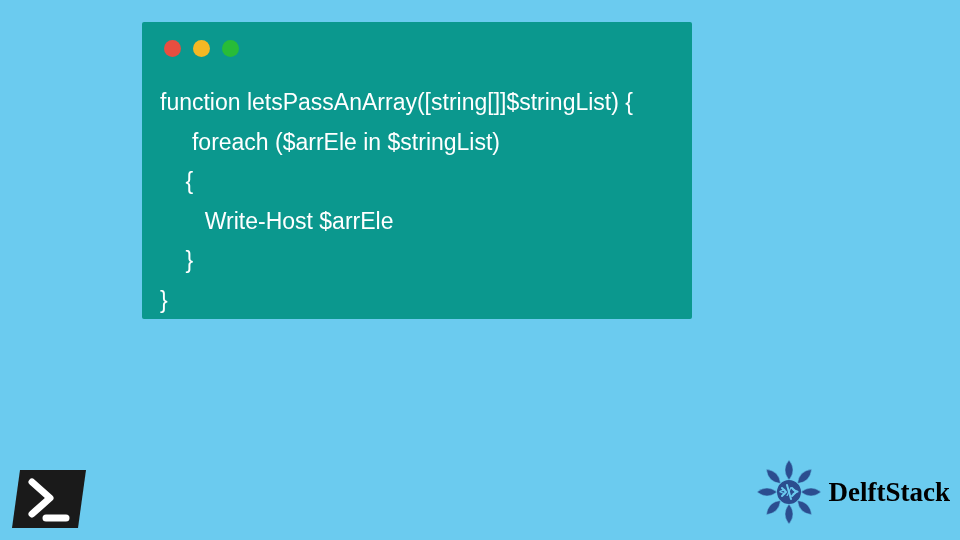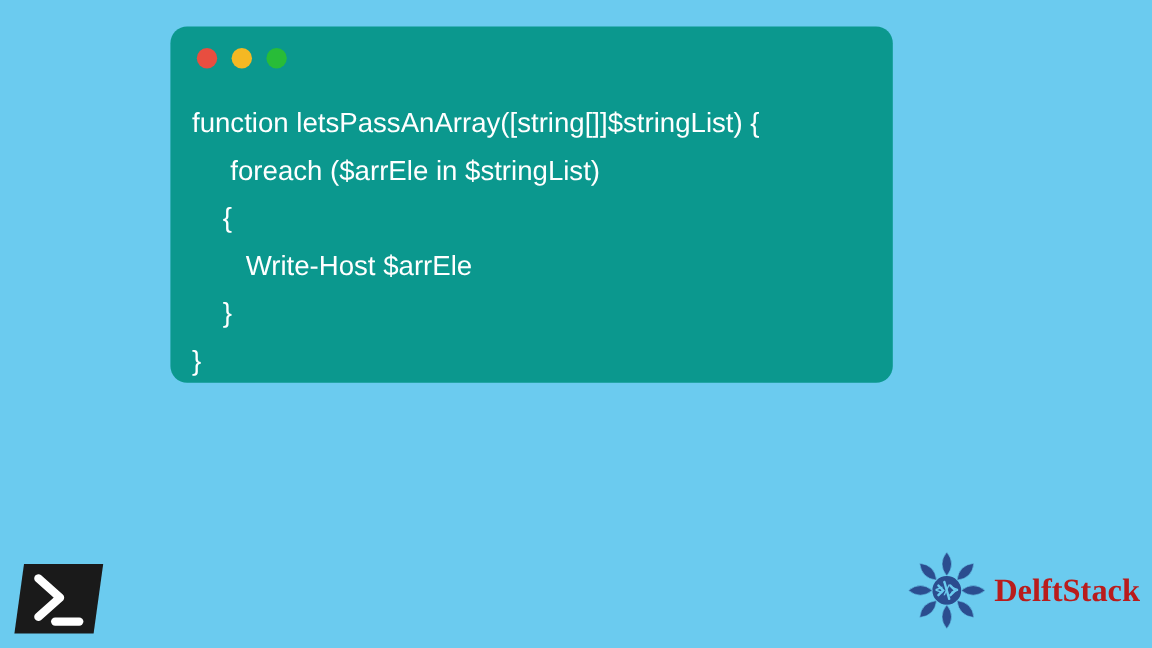--- a/index.html
+++ b/index.html
@@ -8,24 +8,24 @@
       height: 540px;
       background: #6bcbef;
       position: relative;
       font-family: -apple-system, Helvetica, Arial, sans-serif;
       overflow: hidden;
     }
     .code-window {
       position: absolute;
       top: 22px;
       left: 142px;
-      width: 602px;
+      width: 550px;
       height: 297px;
       background: #0b988e;
-      border-radius: 14px;
+      border-radius: 2px;
     }
     .traffic-lights {
       display: flex;
       gap: 12px;
       padding: 18px 0 0 22px;
     }
     .dot {
       width: 17px;
       height: 17px;
       border-radius: 50%;
@@ -57,21 +57,21 @@
       align-items: center;
       gap: 4px;
     }
     .delft-emblem {
       width: 72px;
       height: 72px;
       position: relative;
     }
     .delft-emblem svg { width: 100%; height: 100%; }
     .delft-text {
-      color: #b91c1c;
+      color: #000000;
       font-size: 27px;
       font-weight: 600;
       font-family: Georgia, "Times New Roman", serif;
     }
   </style>
 </head>
 <body>
 
 <div class="code-window">
   <div class="traffic-lights">

